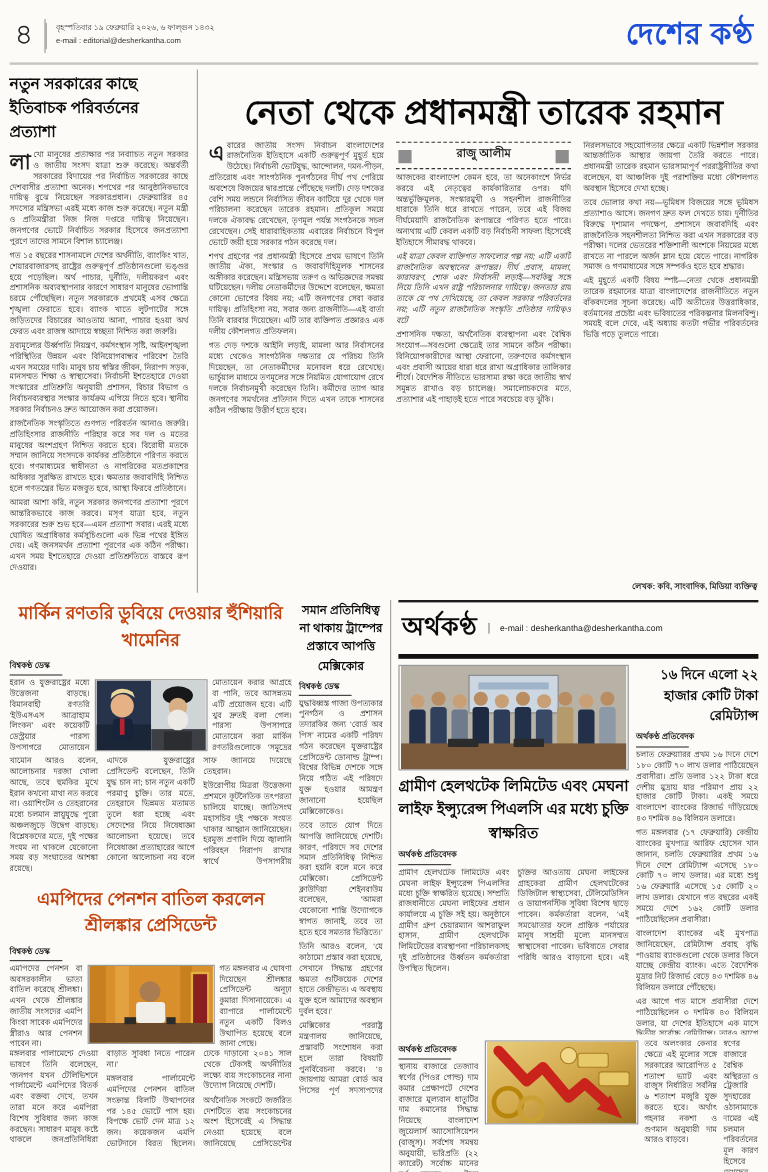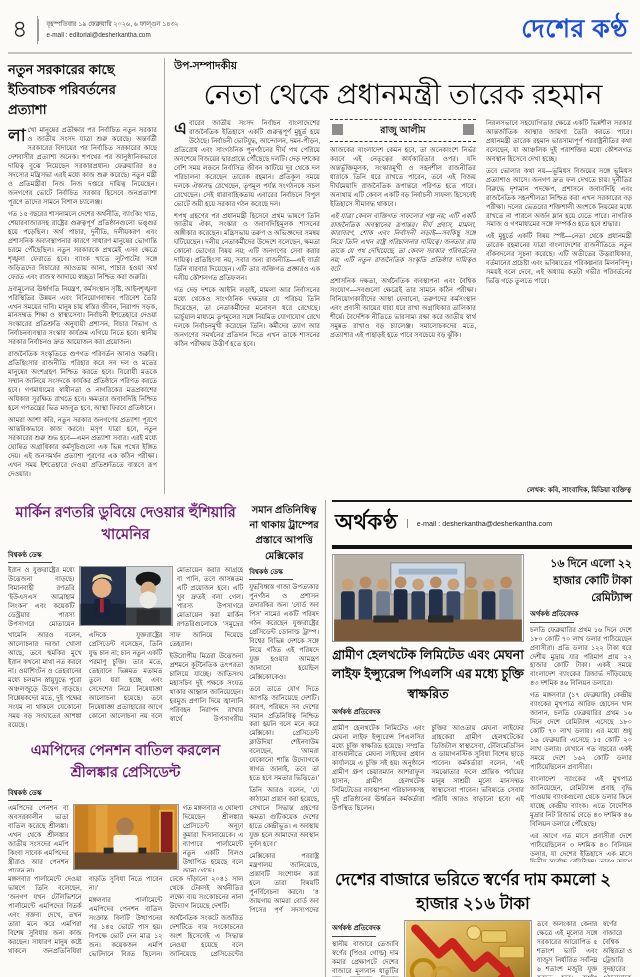--- a/index.html
+++ b/index.html
@@ -24,42 +24,42 @@
   .quote{font-style:italic}
   .clip{overflow:hidden}
 
   
   .top{display:flex;margin-top:4px;height:436px}
   .ed-col{width:164px;padding:2px 7px 0 0;border-right:1px solid #a9a7a2}
   .ed-head{font-size:13px;line-height:1.55;font-weight:900;color:#0b0b0b;margin-bottom:6px}
   .ed-body{height:374px;overflow:hidden}
   .oped{flex:1;padding-left:9px;display:flex;flex-direction:column}
   .kicker{font-size:10.5px;font-weight:900;color:#0b0b0b}
-  .oped-head{font-size:28px;font-weight:400;text-align:center;color:#080808;line-height:1.25;margin:2px 0 7px}
+  .oped-head{font-size:28px;font-weight:700;text-align:center;color:#080808;line-height:1.25;margin:18px 0 7px}
   .oped-cols{display:flex;gap:10px;flex:1}
   .ocol{width:146px;overflow:hidden}
-  .byline-box{border-top:1px dashed #333;border-bottom:1px dashed #333;display:flex;align-items:flex-start;padding:4px 2px;margin-bottom:4px}
+  .byline-box{border-top:1px dashed #333;border-bottom:1px dashed #333;display:flex;align-items:flex-end;padding:4px 2px;margin-bottom:4px}
   .sq{width:11px;height:11px;background:#8d8d8d;flex:0 0 auto}
   .byname{flex:1;text-align:center;font-size:9.5px;font-weight:900}
   .col3{display:flex;flex-direction:column}
   .col3 .c3txt{flex:1;overflow:hidden}
   .credit{font-size:6.8px;font-weight:700;text-align:right;padding:3px 1px 0}
 
   
   .bottom{display:flex;margin-top:6px}
   .world{width:318px;padding-right:6px;border-right:1px solid #a9a7a2}
   .economy{width:306px;padding-left:6px}
   .secbar{border-top:2px solid #1c1c1c;border-bottom:4px solid #121212;display:flex;align-items:center;padding:4px 0;margin-bottom:5px}
   .seclogo{font-size:21px;font-weight:900;color:#0a0a0a;padding:0 9px 0 3px;letter-spacing:.4px}
   .secmail{border-left:1px solid #8a8a8a;font-size:7.2px;color:#222;padding-left:9px}
 
   .w-grid{display:flex;gap:6px}
   .w-left{width:236px}
   .w-right{width:70px}
-  .h-big{font-size:14.5px;font-weight:900;text-align:center;line-height:1.5;color:#701a75;margin:2px 0 3px}
+  .h-big{font-size:14.5px;font-weight:900;text-align:center;line-height:1.5;color:#c2410c;margin:2px 0 3px}
   .h-small{font-size:9.8px;font-weight:900;text-align:center;line-height:1.55;color:#0a0a0a;margin:2px 0 3px}
   .photo-row{display:flex;gap:4px;margin:1px 0 3px}
   .side-txt{flex:1;overflow:hidden}
   .photo{border:1px solid #999;display:block}
   .colblock3{column-count:3;column-gap:7px;overflow:hidden}
   .colblock2{column-count:2;column-gap:7px;overflow:hidden}
   .narrow-txt{overflow:hidden}
 
   .e-grid{display:flex;gap:6px}
   .e-left{width:192px}
@@ -92,21 +92,20 @@
       <div class="body-txt ed-body">
         <p><span class="dc">লা</span><span>খো মানুষের প্রতীক্ষার পর নির্বাচিত নতুন সরকার ও জাতীয় সংসদ যাত্রা শুরু করেছে। অন্তর্বর্তী সরকারের বিদায়ের পর নির্বাচিত সরকারের কাছে দেশবাসীর প্রত্যাশা অনেক। শপথের পর আনুষ্ঠানিকভাবে দায়িত্ব বুঝে নিয়েছেন সরকারপ্রধান। ফেব্রুয়ারির ৪৫ সদস্যের মন্ত্রিসভা এরই মধ্যে কাজ শুরু করেছে। নতুন মন্ত্রী ও প্রতিমন্ত্রীরা নিজ নিজ দপ্তরে দায়িত্ব নিয়েছেন। জনগণের ভোটে নির্বাচিত সরকার হিসেবে জনপ্রত্যাশা পূরণে তাদের সামনে বিশাল চ্যালেঞ্জ।</span></p>
         <p>গত ১৫ বছরের শাসনামলে দেশের অর্থনীতি, ব্যাংকিং খাত, শেয়ারবাজারসহ রাষ্ট্রের গুরুত্বপূর্ণ প্রতিষ্ঠানগুলো ভঙ্গুর হয়ে পড়েছিল। অর্থ পাচার, দুর্নীতি, দলীয়করণ এবং প্রশাসনিক অব্যবস্থাপনার কারণে সাধারণ মানুষের ভোগান্তি চরমে পৌঁছেছিল। নতুন সরকারকে প্রথমেই এসব ক্ষেত্রে শৃঙ্খলা ফেরাতে হবে। ব্যাংক খাতে লুটপাটের সঙ্গে জড়িতদের বিচারের আওতায় আনা, পাচার হওয়া অর্থ ফেরত এবং রাজস্ব আদায়ে স্বচ্ছতা নিশ্চিত করা জরুরি।</p>
         <p>দ্রব্যমূল্যের ঊর্ধ্বগতি নিয়ন্ত্রণ, কর্মসংস্থান সৃষ্টি, আইনশৃঙ্খলা পরিস্থিতির উন্নয়ন এবং বিনিয়োগবান্ধব পরিবেশ তৈরি এখন সময়ের দাবি। মানুষ চায় স্বস্তির জীবন, নিরাপদ সড়ক, মানসম্মত শিক্ষা ও স্বাস্থ্যসেবা। নির্বাচনী ইশতেহারে দেওয়া সংস্কারের প্রতিশ্রুতি অনুযায়ী প্রশাসন, বিচার বিভাগ ও নির্বাচনব্যবস্থার সংস্কার কার্যক্রম এগিয়ে নিতে হবে। স্থানীয় সরকার নির্বাচনও দ্রুত আয়োজন করা প্রয়োজন।</p>
         <p>রাজনৈতিক সংস্কৃতিতে গুণগত পরিবর্তন আনাও জরুরি। প্রতিহিংসার রাজনীতি পরিহার করে সব দল ও মতের মানুষের অংশগ্রহণ নিশ্চিত করতে হবে। বিরোধী মতকে সম্মান জানিয়ে সংসদকে কার্যকর প্রতিষ্ঠানে পরিণত করতে হবে। গণমাধ্যমের স্বাধীনতা ও নাগরিকের মতপ্রকাশের অধিকার সুরক্ষিত রাখতে হবে। ক্ষমতার জবাবদিহি নিশ্চিত হলে গণতন্ত্রের ভিত মজবুত হবে, আস্থা ফিরবে প্রতিষ্ঠানে।</p>
         <p>আমরা আশা করি, নতুন সরকার জনগণের প্রত্যাশা পূরণে আন্তরিকভাবে কাজ করবে। মসৃণ যাত্রা হবে, নতুন সরকারের শুরু শুভ হবে—এমন প্রত্যাশা সবার। এরই মধ্যে ঘোষিত অগ্রাধিকার কর্মসূচিগুলো এক ভিন্ন পথের ইঙ্গিত দেয়। এই জনসমর্থন প্রত্যাশা পূরণের এক কঠিন পরীক্ষা। এখন সময় ইশতেহারে দেওয়া প্রতিশ্রুতিতে বাস্তবে রূপ দেওয়ার।</p>
       </div>
     </div>
 
     <div class="oped">
-      <div class="kicker">উপ-সম্পাদকীয়</div>
       <h1 class="oped-head">নেতা থেকে প্রধানমন্ত্রী তারেক রহমান</h1>
       <div class="oped-cols">
         <div class="ocol body-txt">
           <p><span class="dc">এ</span><span>বারের জাতীয় সংসদ নির্বাচন বাংলাদেশের রাজনৈতিক ইতিহাসে একটি গুরুত্বপূর্ণ মুহূর্ত হয়ে উঠেছে। নির্বাচনী ভোটযুদ্ধ, আন্দোলন, দমন-পীড়ন, প্রতিরোধ এবং সাংগঠনিক পুনর্গঠনের দীর্ঘ পথ পেরিয়ে অবশেষে বিজয়ের দ্বারপ্রান্তে পৌঁছেছে দলটি। দেড় দশকের বেশি সময় লন্ডনে নির্বাসিত জীবন কাটিয়ে দূর থেকে দল পরিচালনা করেছেন তারেক রহমান। প্রতিকূল সময়ে দলকে ঐক্যবদ্ধ রেখেছেন, তৃণমূল পর্যন্ত সংগঠনকে সচল রেখেছেন। সেই ধারাবাহিকতায় এবারের নির্বাচনে বিপুল ভোটে জয়ী হয়ে সরকার গঠন করেছে দল।</span></p>
           <p>শপথ গ্রহণের পর প্রধানমন্ত্রী হিসেবে প্রথম ভাষণে তিনি জাতীয় ঐক্য, সংস্কার ও জবাবদিহিমূলক শাসনের অঙ্গীকার করেছেন। মন্ত্রিসভায় তরুণ ও অভিজ্ঞদের সমন্বয় ঘটিয়েছেন। দলীয় নেতাকর্মীদের উদ্দেশে বলেছেন, ক্ষমতা কোনো ভোগের বিষয় নয়; এটি জনগণের সেবা করার দায়িত্ব। প্রতিহিংসা নয়, সবার জন্য রাজনীতি—এই বার্তা তিনি বারবার দিয়েছেন। এটি তার ব্যক্তিগত প্রজ্ঞারও এক দলীয় কৌশলগত প্রতিফলন।</p>
           <p>গত দেড় দশকে আইনি লড়াই, মামলা আর নির্বাসনের মধ্যে থেকেও সাংগঠনিক দক্ষতার যে পরিচয় তিনি দিয়েছেন, তা নেতাকর্মীদের মনোবল ধরে রেখেছে। ভার্চুয়াল মাধ্যমে তৃণমূলের সঙ্গে নিয়মিত যোগাযোগ রেখে দলকে নির্বাচনমুখী করেছেন তিনি। কর্মীদের ত্যাগ আর জনগণের সমর্থনের প্রতিদান দিতে এখন তাকে শাসনের কঠিন পরীক্ষায় উত্তীর্ণ হতে হবে।</p>
         </div>
         <div class="ocol body-txt">
           <div class="byline-box">
             <span class="sq"></span>
@@ -264,21 +263,20 @@
           <div class="narrow-txt body-txt" style="height:236px">
             <p>চলতি ফেব্রুয়ারির প্রথম ১৬ দিনে দেশে ১৮০ কোটি ৭০ লাখ ডলার পাঠিয়েছেন প্রবাসীরা। প্রতি ডলার ১২২ টাকা ধরে দেশীয় মুদ্রায় যার পরিমাণ প্রায় ২২ হাজার কোটি টাকা। একই সময়ে বাংলাদেশ ব্যাংকের রিজার্ভ দাঁড়িয়েছে ৪৩ দশমিক ৪৬ বিলিয়ন ডলারে।</p>
             <p>গত মঙ্গলবার (১৭ ফেব্রুয়ারি) কেন্দ্রীয় ব্যাংকের মুখপাত্র আরিফ হোসেন খান জানান, চলতি ফেব্রুয়ারির প্রথম ১৬ দিনে দেশে রেমিট্যান্স এসেছে ১৮০ কোটি ৭০ লাখ ডলার। এর মধ্যে শুধু ১৬ ফেব্রুয়ারি এসেছে ১৫ কোটি ২০ লাখ ডলার। যেখানে গত বছরের একই সময়ে দেশে ১৬২ কোটি ডলার পাঠিয়েছিলেন প্রবাসীরা।</p>
             <p>বাংলাদেশ ব্যাংকের এই মুখপাত্র জানিয়েছেন, রেমিট্যান্স প্রবাহ বৃদ্ধি পাওয়ায় ব্যাংকগুলো থেকে ডলার কিনে যাচ্ছে কেন্দ্রীয় ব্যাংক। এতে বৈদেশিক মুদ্রার নিট রিজার্ভ বেড়ে ৪৩ দশমিক ৪৬ বিলিয়ন ডলারে পৌঁছেছে।</p>
             <p>এর আগে গত মাসে প্রবাসীরা দেশে পাঠিয়েছিলেন ৩ দশমিক ৪৩ বিলিয়ন ডলার, যা দেশের ইতিহাসে এক মাসে দ্বিতীয় সর্বোচ্চ রেমিট্যান্স। তারও আগে ২০২৫-২৬ অর্থবছরের মার্চে দেশে এসেছিল ৩ দশমিক ২৯ বিলিয়ন ডলার রেমিট্যান্স।</p>
           </div>
         </div>
       </div>
 
       <article class="gold">
-        <h2 class="h-gold">দেশের বাজারে ভরিতে স্বর্ণের দাম কমলো ২ হাজার ২১৬ টাকা</h2>
         <div class="gold-row">
           <div class="g-c1">
             <div class="byline">অর্থকণ্ঠ প্রতিবেদক</div>
             <div class="body-txt clip" style="height:118px">
               <p>স্থানীয় বাজারে তেজাবি স্বর্ণের (পিওর গোল্ড) দাম কমার প্রেক্ষাপটে দেশের বাজারে মূল্যবান ধাতুটির দাম কমানোর সিদ্ধান্ত নিয়েছে বাংলাদেশ জুয়েলার্স অ্যাসোসিয়েশন (বাজুস)। সর্বশেষ সমন্বয় অনুযায়ী, ভরিপ্রতি (২২ ক্যারেট) সর্বোচ্চ মানের স্বর্ণ ২ হাজার ২১৬ টাকা কমে বিক্রি হচ্ছে। গত নভেম্বরের সমন্বয়ের পর এই প্রথম কার্যকর হলো নতুন দাম। বর্তমানে মূল্য ঘোষণা ও মূল্য সমন্বয়ে স্বচ্ছ কমিটির এক নির্দেশিকায় এই তথ্য নিশ্চিত করা হয়েছে।</p>
             </div>
           </div>
           <div class="g-img">
             <svg class="photo" width="128" height="70" viewBox="0 0 128 70">
               <defs>

